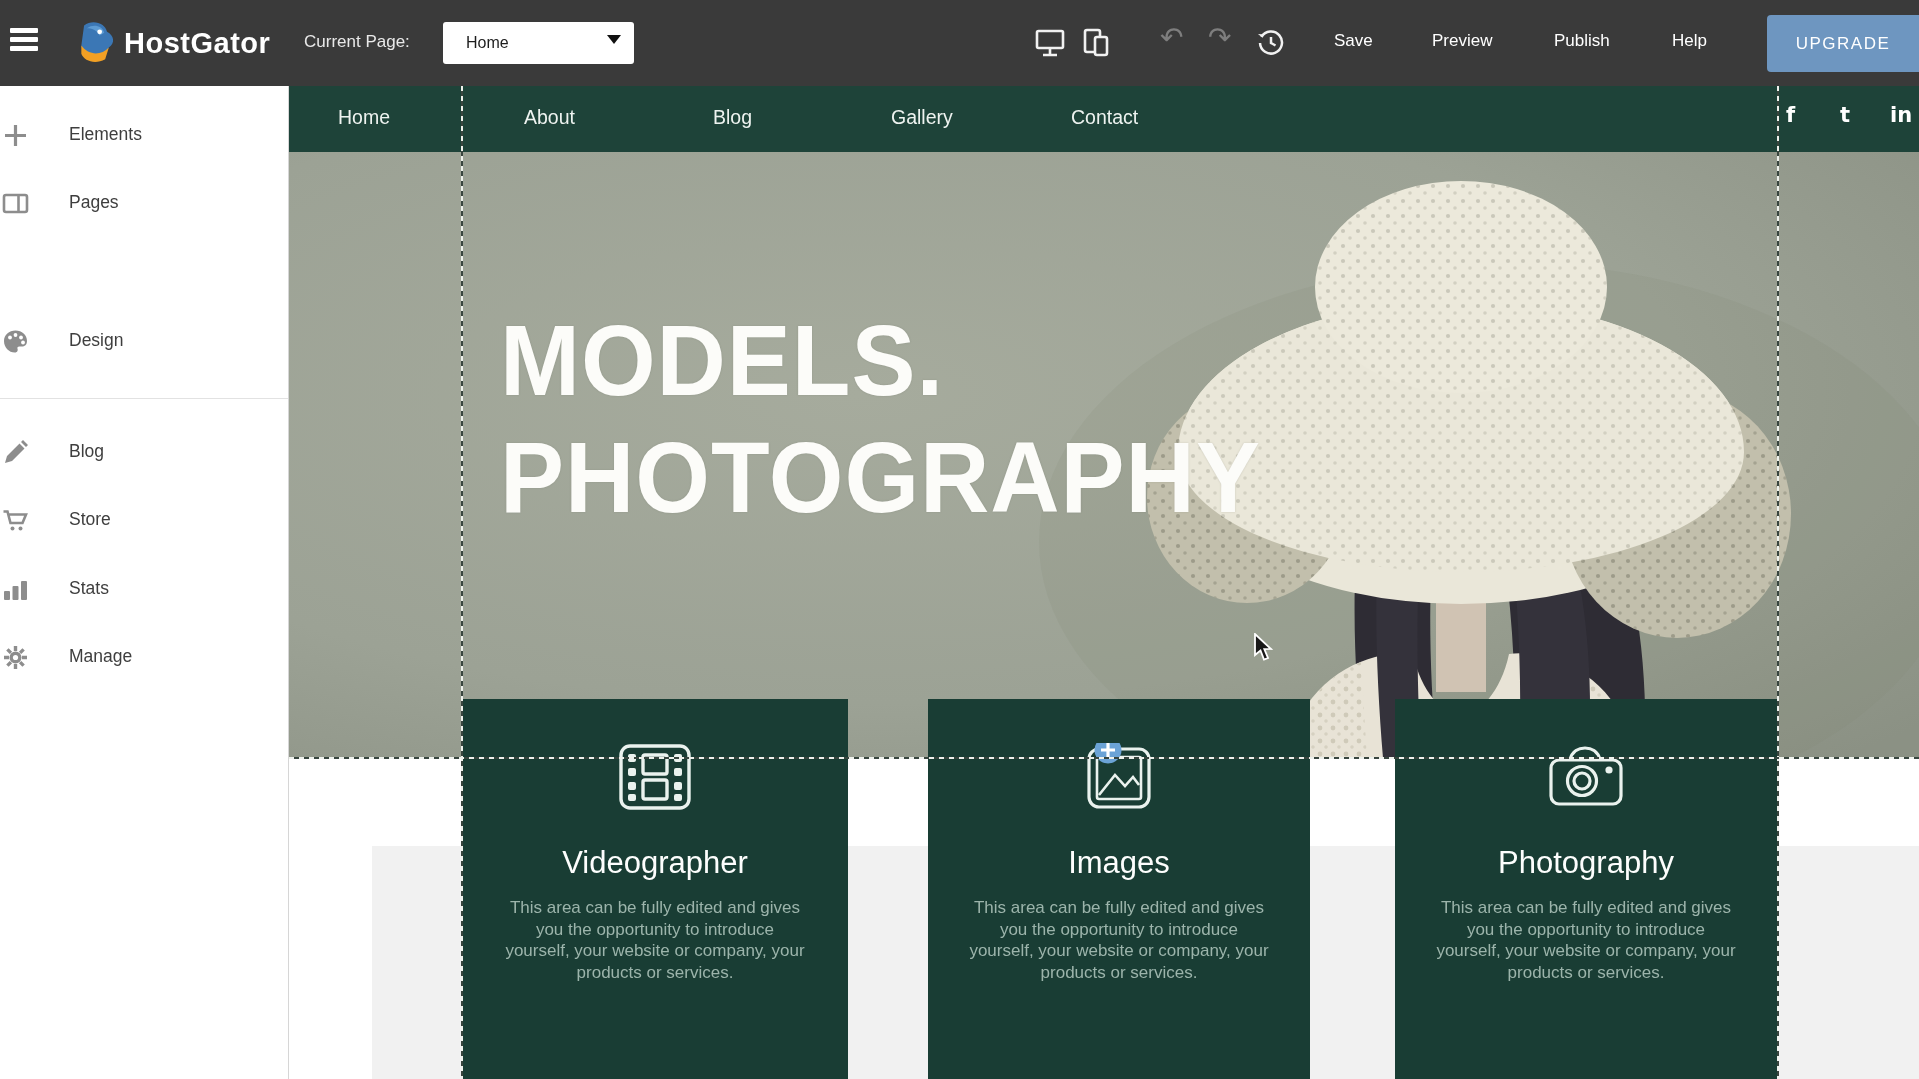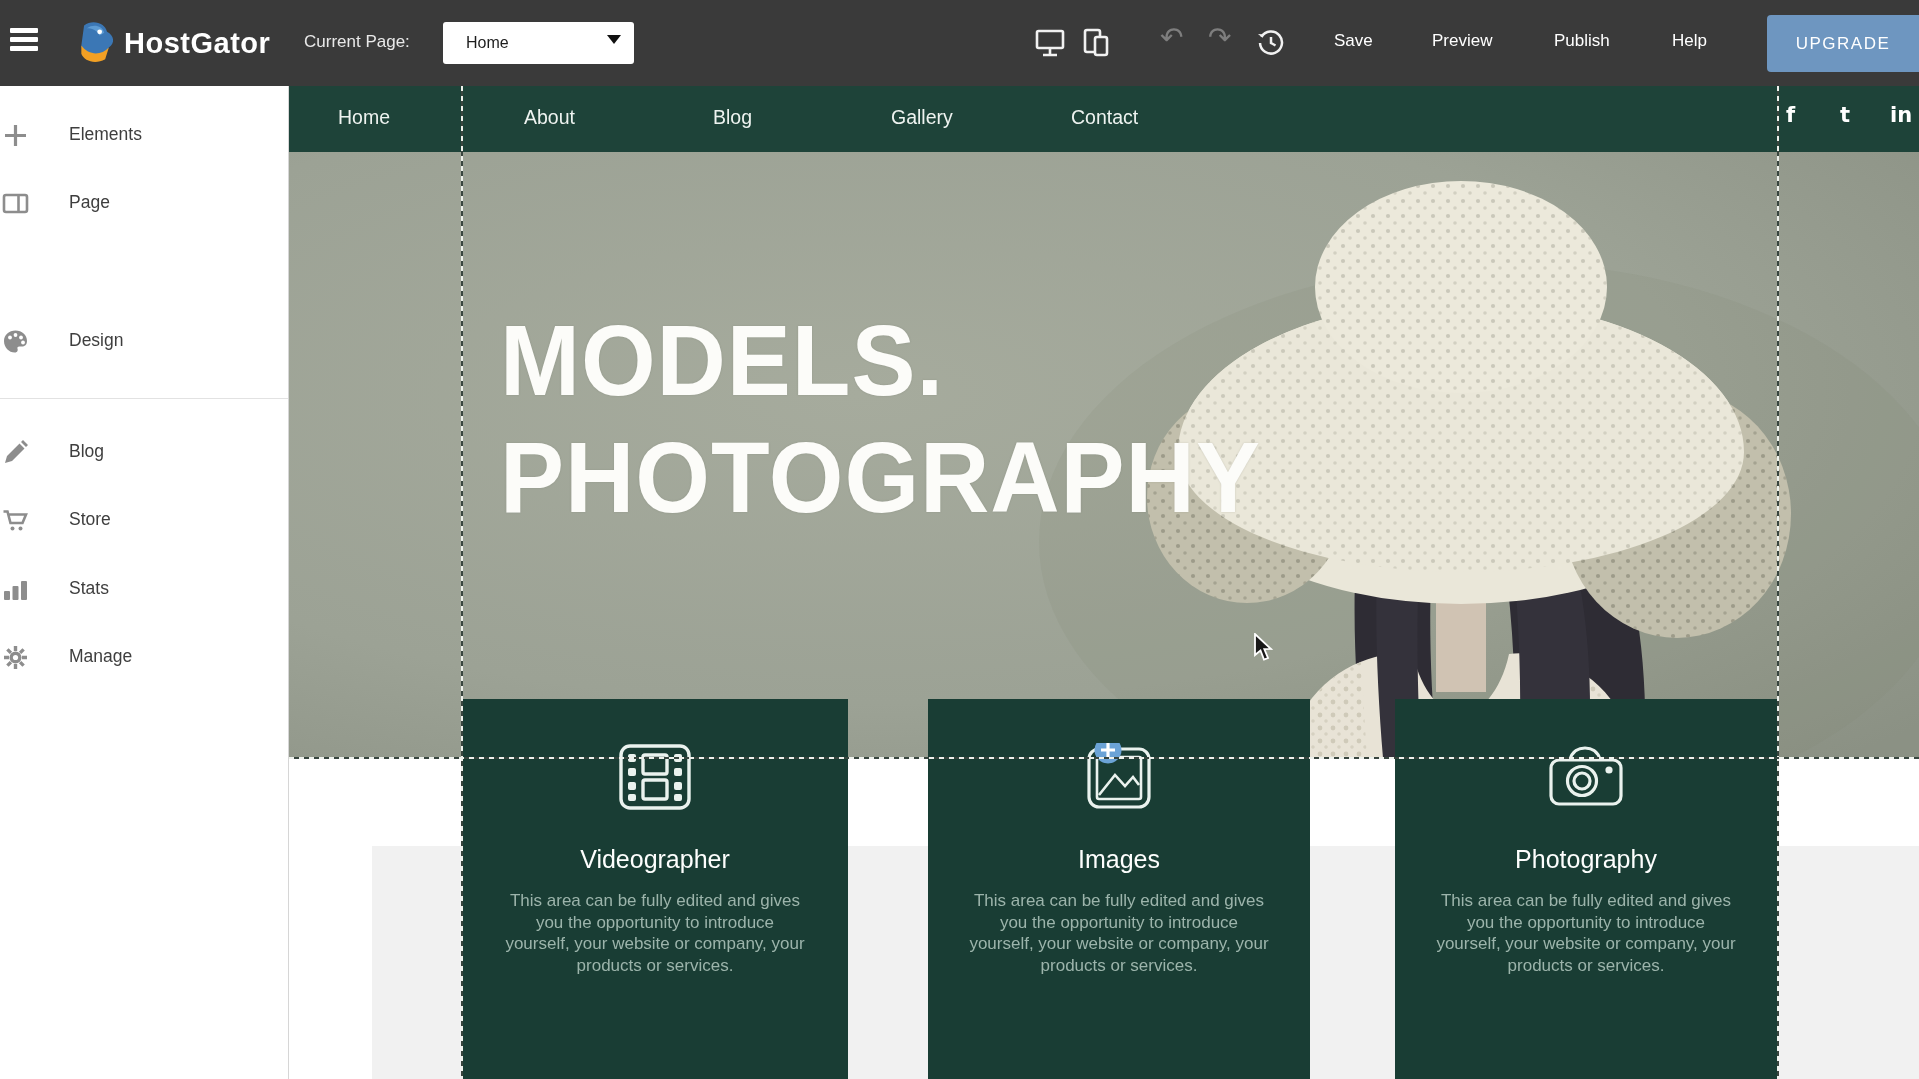--- a/index.html
+++ b/index.html
@@ -43,21 +43,21 @@
     font-family:"DejaVu Sans", sans-serif; cursor:pointer; }
   .hero { position:absolute; left:0; top:66px; width:1630px; height:606px;
     background:var(--hero-bg,#9ca295); overflow:hidden; }
   .hero-title { position:absolute; left:211px; top:150px; color:#fcfcf9; font-weight:700;
     font-size:100px; line-height:117px; letter-spacing:1px; transform:scaleX(.96);
     transform-origin:left top; text-shadow:0 0 2px rgba(90,95,85,.25); cursor:text; }
   .band { position:absolute; left:83px; top:760px; width:1547px; height:233px; background:var(--band-gray,#f1f1f1); }
   .card { position:absolute; top:613px; height:430px; background:var(--card-green,#193d34);
     text-align:center; cursor:pointer; }
   .card .cicon { margin-top:44px; height:68px; }
-  .card h3 { margin-top:34px; color:#fdfefd; font-size:25px; font-weight:400; }
+  .card h3 { margin-top:34px; color:#fdfefd; font-size:31px; font-weight:400; }
   .card p { margin:16px auto 0; width:302px; color:var(--card-text,#9cb4ab); font-size:17px; line-height:21.5px; }
 
   
   .ants-v { position:absolute; top:0; width:2px; height:993px; z-index:5;
     background:repeating-linear-gradient(to bottom,#eef1ec 0 5px,#38453e 5px 10px); }
   .ants-h { position:absolute; left:0; top:671px; width:1630px; height:2px; z-index:5;
     background:repeating-linear-gradient(to right,#eef1ec 0 5px,#38453e 5px 10px); }
 
   .cursor { left:1253px; top:633px; z-index:20; pointer-events:none; }
 </style>
@@ -130,21 +130,21 @@
         <path d="M13.5 3v21M3 13.5h21" stroke="#8d8d8d" stroke-width="3.2"></path>
       </svg>
       <span class="lbl">Elements</span>
     </div>
 
     <div class="srow" style="top:96px;">
       <svg width="27" height="27" viewBox="0 0 27 27" fill="none">
         <rect x="2" y="5" width="23" height="17" rx="2" stroke="#8d8d8d" stroke-width="2.6"></rect>
         <path d="M16.5 5v17" stroke="#8d8d8d" stroke-width="2.6"></path>
       </svg>
-      <span class="lbl">Page</span>
+      <span class="lbl">Pages</span>
     </div>
 
 
     <div class="srow" style="top:234px;">
       <svg width="27" height="27" viewBox="0 0 27 27">
         <path fill="#8d8d8d" d="M13.5 2.5c6.4 0 11.5 4.6 11.5 10.4 0 3.7-2.4 5.6-5.2 5.6h-2.6c-1.4 0-2.2 1-1.7 2.2.5 1.1.3 3.8-2.8 3.8C7 24.5 2 19.6 2 13 2 7.1 7.1 2.5 13.5 2.5z"></path>
         <circle cx="8" cy="9.5" r="1.9" fill="#fff"></circle>
           <circle cx="13.5" cy="7" r="1.9" fill="#fff"></circle>
         <circle cx="19" cy="9.5" r="1.9" fill="#fff"></circle>
           <circle cx="21" cy="14.5" r="1.9" fill="#fff"></circle>

